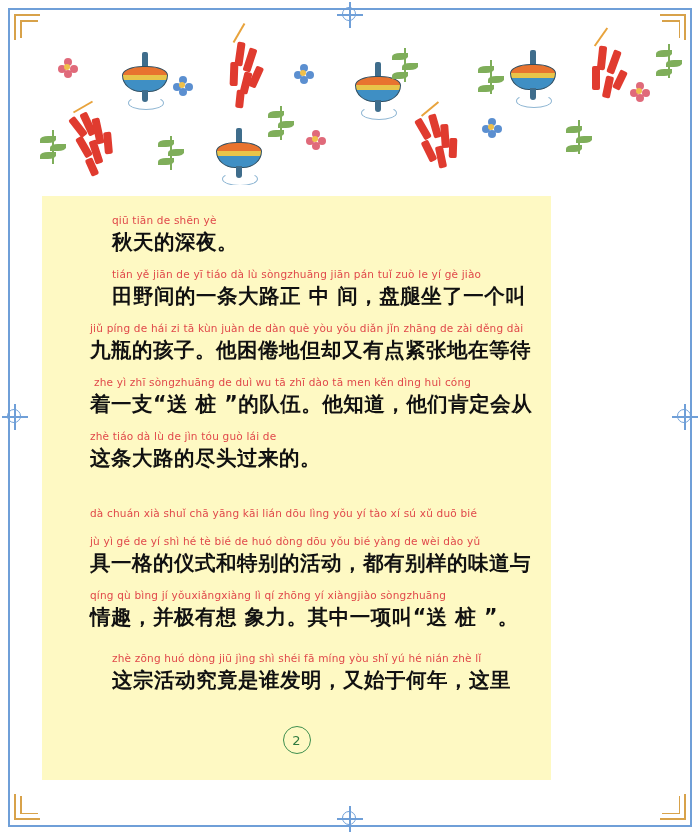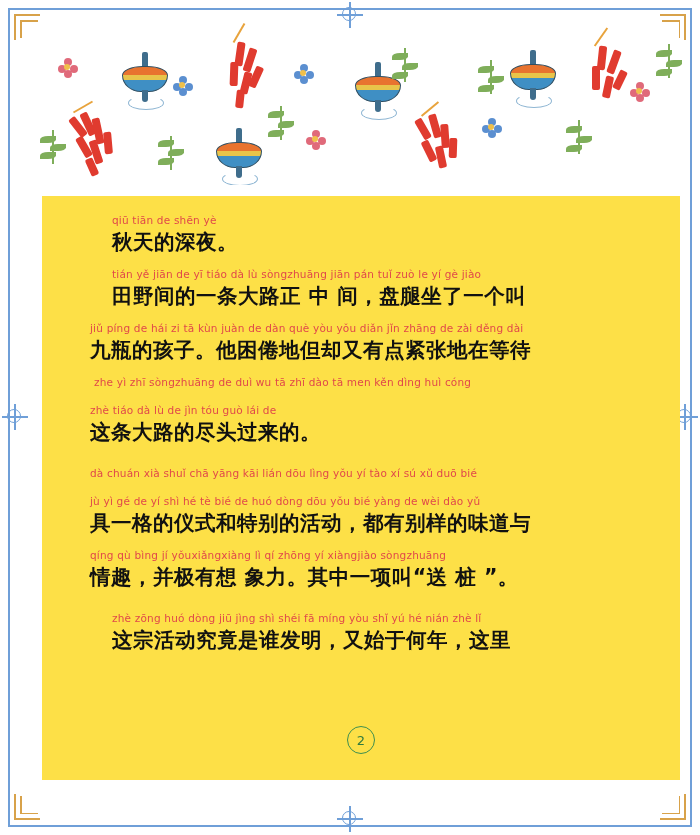--- a/index.html
+++ b/index.html
@@ -143,23 +143,23 @@
     position: absolute;
     width: 2px;
     background: #7fae5a;
   }
 
   
   .text-panel {
     position: absolute;
     left: 42px;
     top: 196px;
-    width: 638px;
+    width: 509px;
     height: 584px;
-    background: #fde047;
+    background: #fef9c3;
   }
 
   .lines {
     position: absolute;
     left: 48px;
     top: 18px;
     width: 520px;
   }
   .line {
     margin-bottom: 13px;
@@ -425,47 +425,48 @@
         <div class="pinyin-row">
             <span style="left:0;">jiǔ píng de hái zi      tā kùn juàn de dàn què yòu yǒu diǎn jǐn zhāng de  zài děng dài</span>
           </div>
         <div class="hanzi-row">九瓶的孩子。他困倦地但却又有点紧张地在等待</div>
       </div>
 
       <div class="line">
         <div class="pinyin-row">
             <span style="left:4px;">zhe  yì zhī   sòngzhuāng   de duì wu    tā zhī dào     tā men kěn dìng huì cóng</span>
           </div>
+        <div class="hanzi-row">着一支“送 桩 ”的队伍。他知道，他们肯定会从</div>
+      </div>
+
+      <div class="line" style="margin-bottom:36px;">
+        <div class="pinyin-row">
+            <span style="left:0;">zhè tiáo dà lù  de  jìn tóu guò lái de</span>
+          </div>
+        <div class="hanzi-row">这条大路的尽头过来的。</div>
+      </div>
+
+      <div class="line">
+      </div>
+
+      <div class="line">
+        <div class="pinyin-row">
+            <span style="left:0;">dà chuán xià shuǐ    chā yāng kāi lián    dōu lìng yǒu yí  tào xí sú     xǔ duō bié</span>
+          </div>
+      </div>
+
+      <div class="line">
+        <div class="pinyin-row">
+            <span style="left:0;">jù  yì gé de yí shì hé tè bié de huó dòng     dōu yǒu bié yàng de wèi dào yǔ</span>
+          </div>
+        <div class="hanzi-row">具一格的仪式和特别的活动，都有别样的味道与</div>
       </div>
 
       <div class="line" style="margin-bottom:22px;">
         <div class="pinyin-row">
-            <span style="left:0;">zhè tiáo dà lù  de  jìn tóu guò lái de</span>
-          </div>
-        <div class="hanzi-row">这条大路的尽头过来的。</div>
-      </div>
-
-      <div class="line">
-      </div>
-
-      <div class="line">
-        <div class="pinyin-row">
-            <span style="left:0;">dà chuán xià shuǐ    chā yāng kāi lián    dōu lìng yǒu yí  tào xí sú     xǔ duō bié</span>
-          </div>
-      </div>
-
-      <div class="line">
-        <div class="pinyin-row">
-            <span style="left:0;">jù  yì gé de yí shì hé tè bié de huó dòng     dōu yǒu bié yàng de wèi dào yǔ</span>
-          </div>
-        <div class="hanzi-row">具一格的仪式和特别的活动，都有别样的味道与</div>
-      </div>
-
-      <div class="line" style="margin-bottom:22px;">
-        <div class="pinyin-row">
             <span style="left:0;">qíng qù     bìng jí yǒuxiǎngxiàng lì      qí zhōng yí xiàngjiào    sòngzhuāng</span>
           </div>
         <div class="hanzi-row">情趣，并极有想 象力。其中一项叫“送 桩 ”。</div>
       </div>
 
       <div class="line">
         <div class="pinyin-row">
             <span class="indent-p">zhè zōng huó dòng jiū  jìng shì shéi fā míng     yòu shǐ yú hé nián    zhè lǐ</span>
           </div>
         <div class="hanzi-row indent">这宗活动究竟是谁发明，又始于何年，这里</div>

